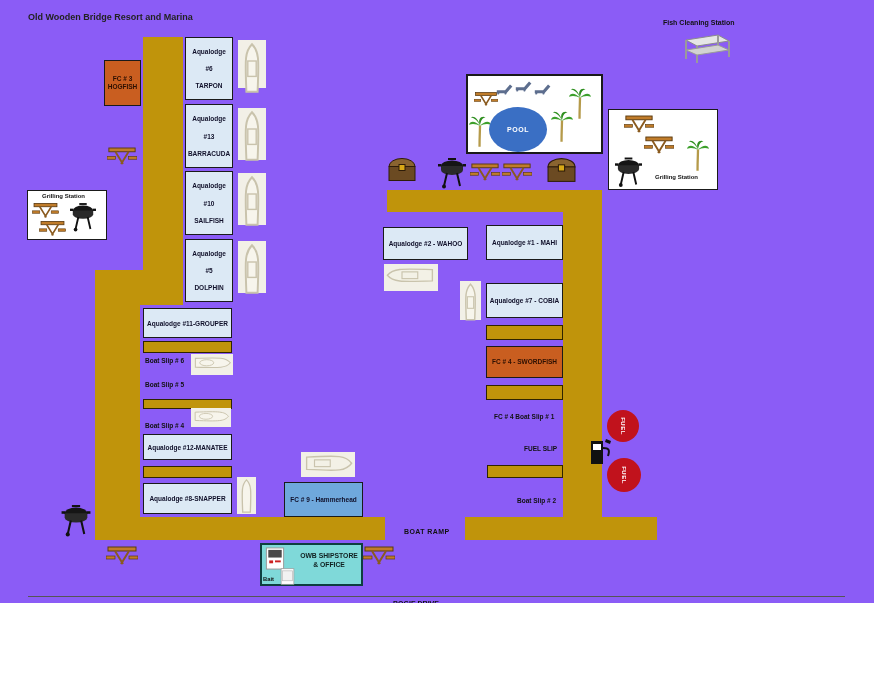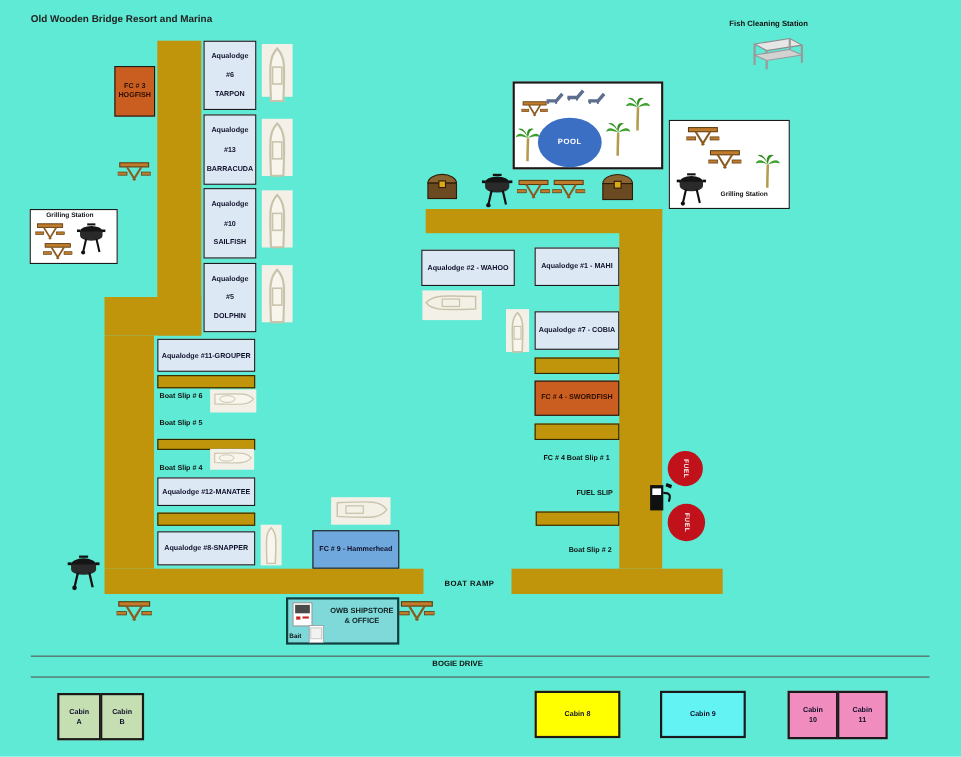--- a/index.html
+++ b/index.html
@@ -1,16 +1,16 @@
 <!DOCTYPE html>
 <html><head>
 <meta charset="utf-8">
 <style>
   html,body{margin:0;padding:0;background:#fff;}
-  #canvas{position:relative;width:874px;height:688px;background:#5eead4;overflow:hidden;
+  #canvas{position:relative;width:874px;height:603px;background:#8b5cf6;overflow:hidden;
           font-family:"Liberation Sans",sans-serif;color:#111;}
   .abs{position:absolute;}
   .dock{position:absolute;background:#C0940B;}
   .finger{position:absolute;background:#C0940B;border:1px solid #2e2400;box-sizing:border-box;}
   .lodge{position:absolute;background:#DCE9F5;border:1.5px solid #1a1a1a;box-sizing:border-box;
          display:flex;flex-direction:column;align-items:center;justify-content:space-evenly;
          text-align:center;font-weight:bold;font-size:6.5px;line-height:7px;color:#10102a;}
   .lodge1{position:absolute;background:#DCE9F5;border:1.5px solid #1a1a1a;box-sizing:border-box;
          display:flex;align-items:center;justify-content:center;text-align:center;
          font-weight:bold;font-size:6.5px;color:#10102a;}

